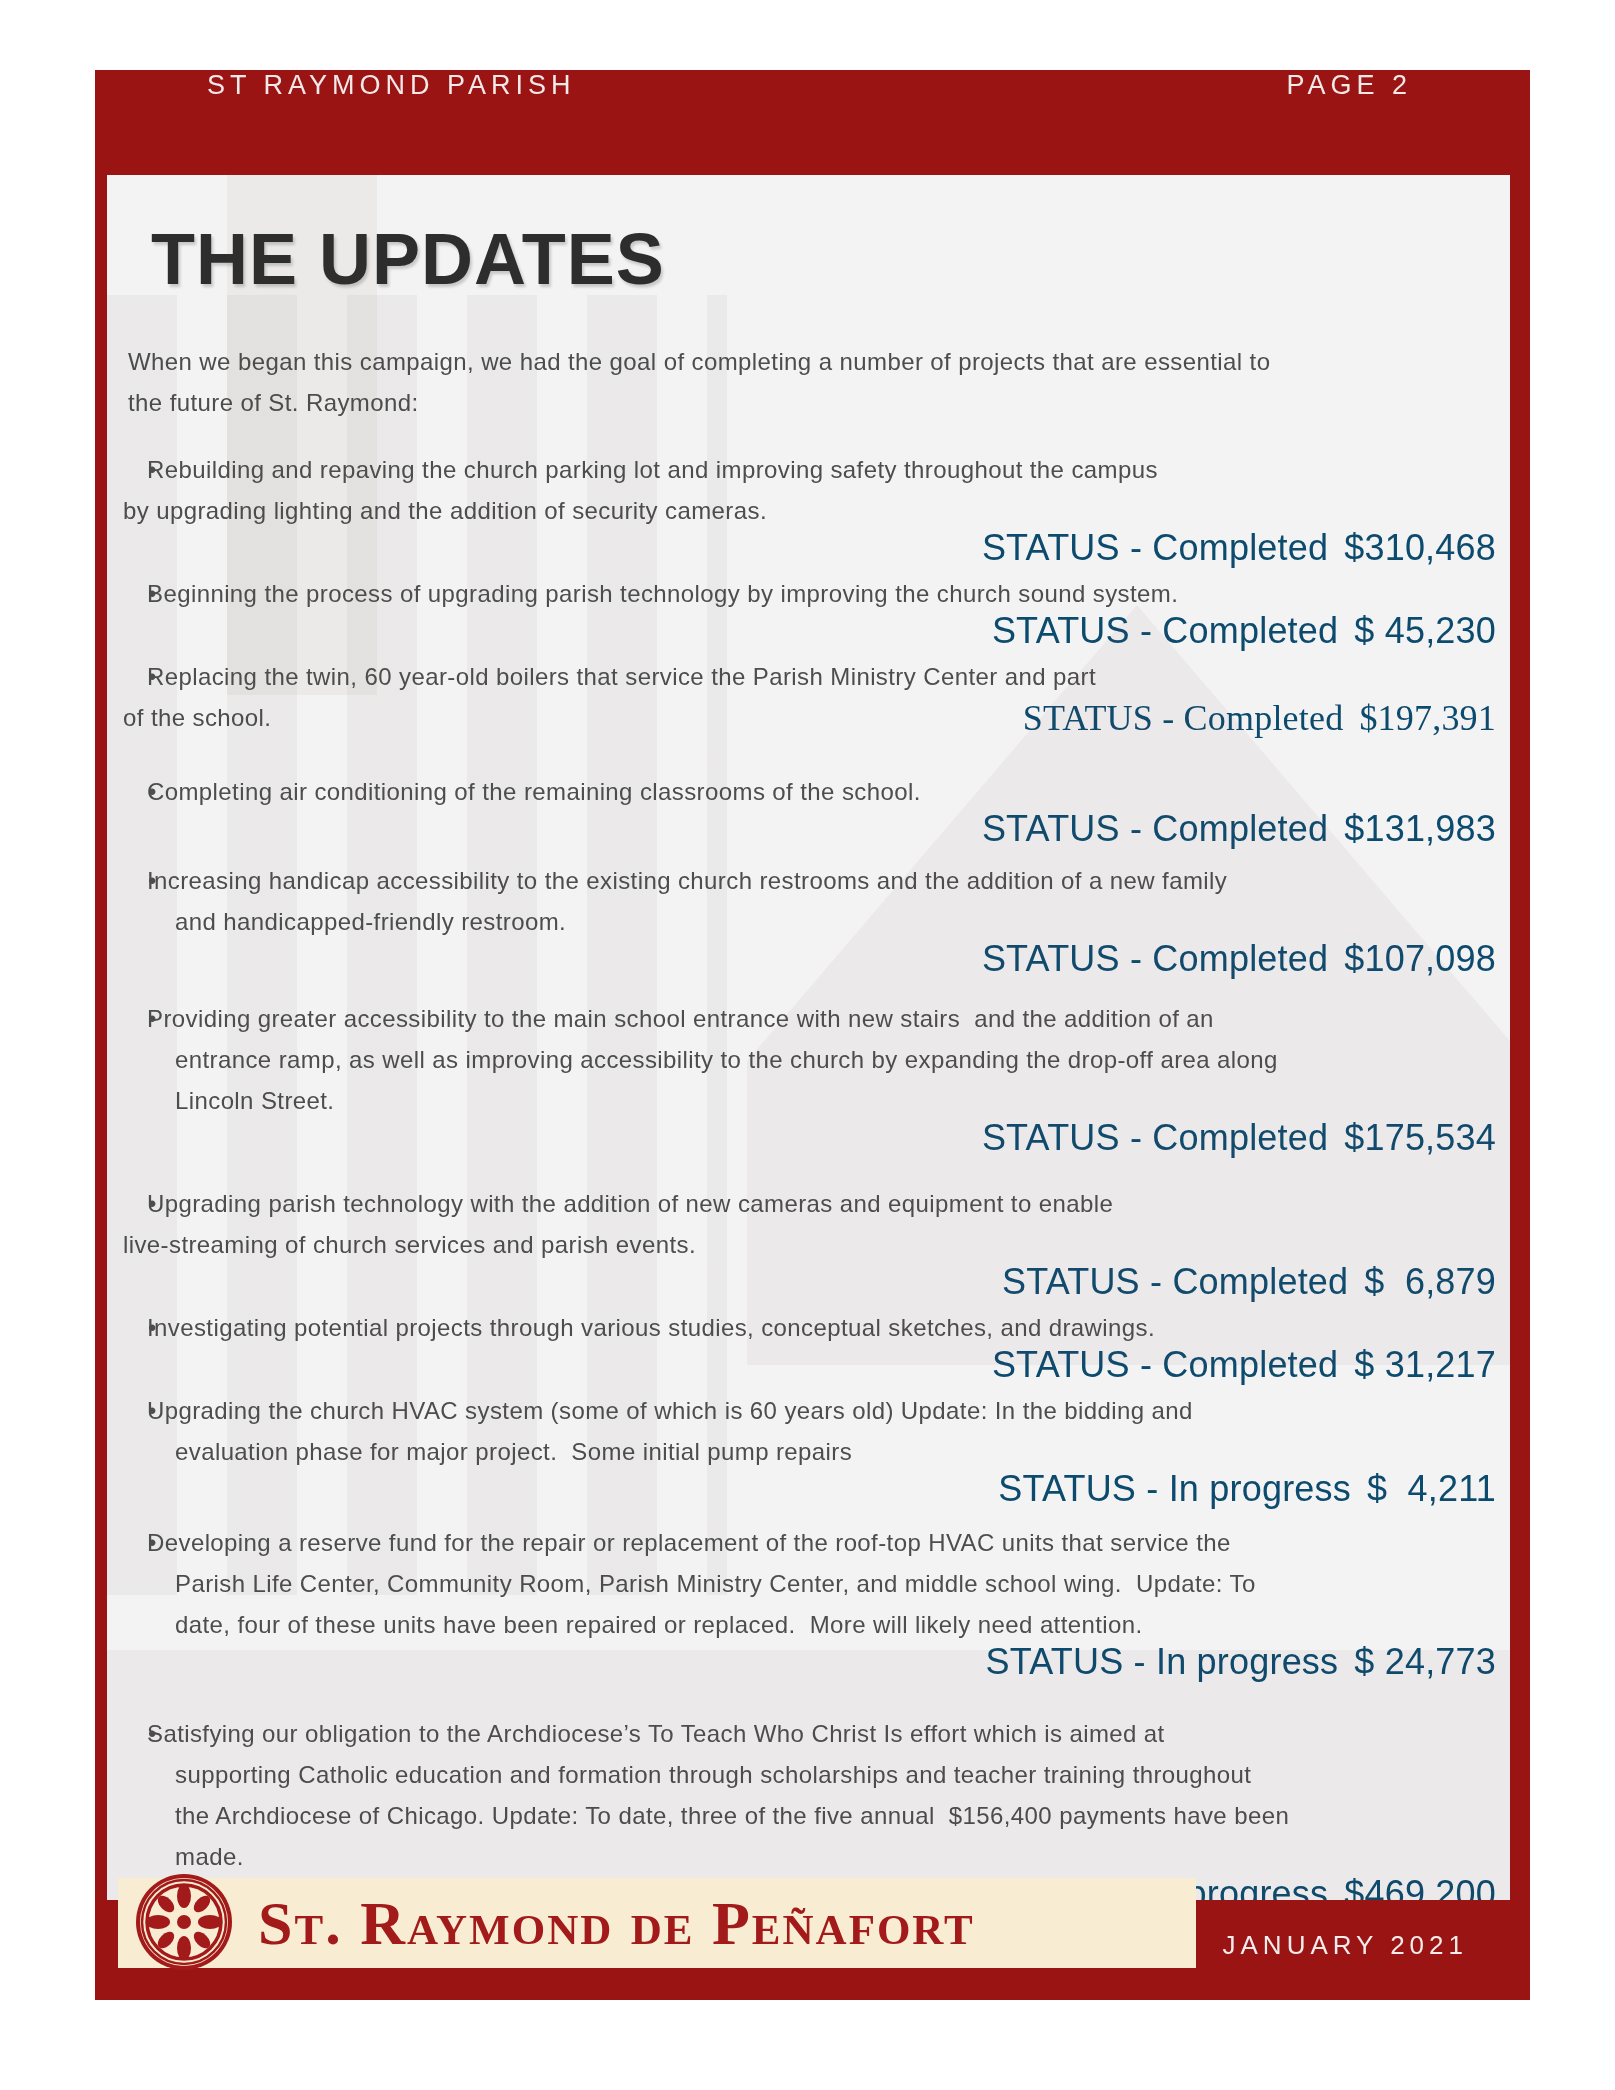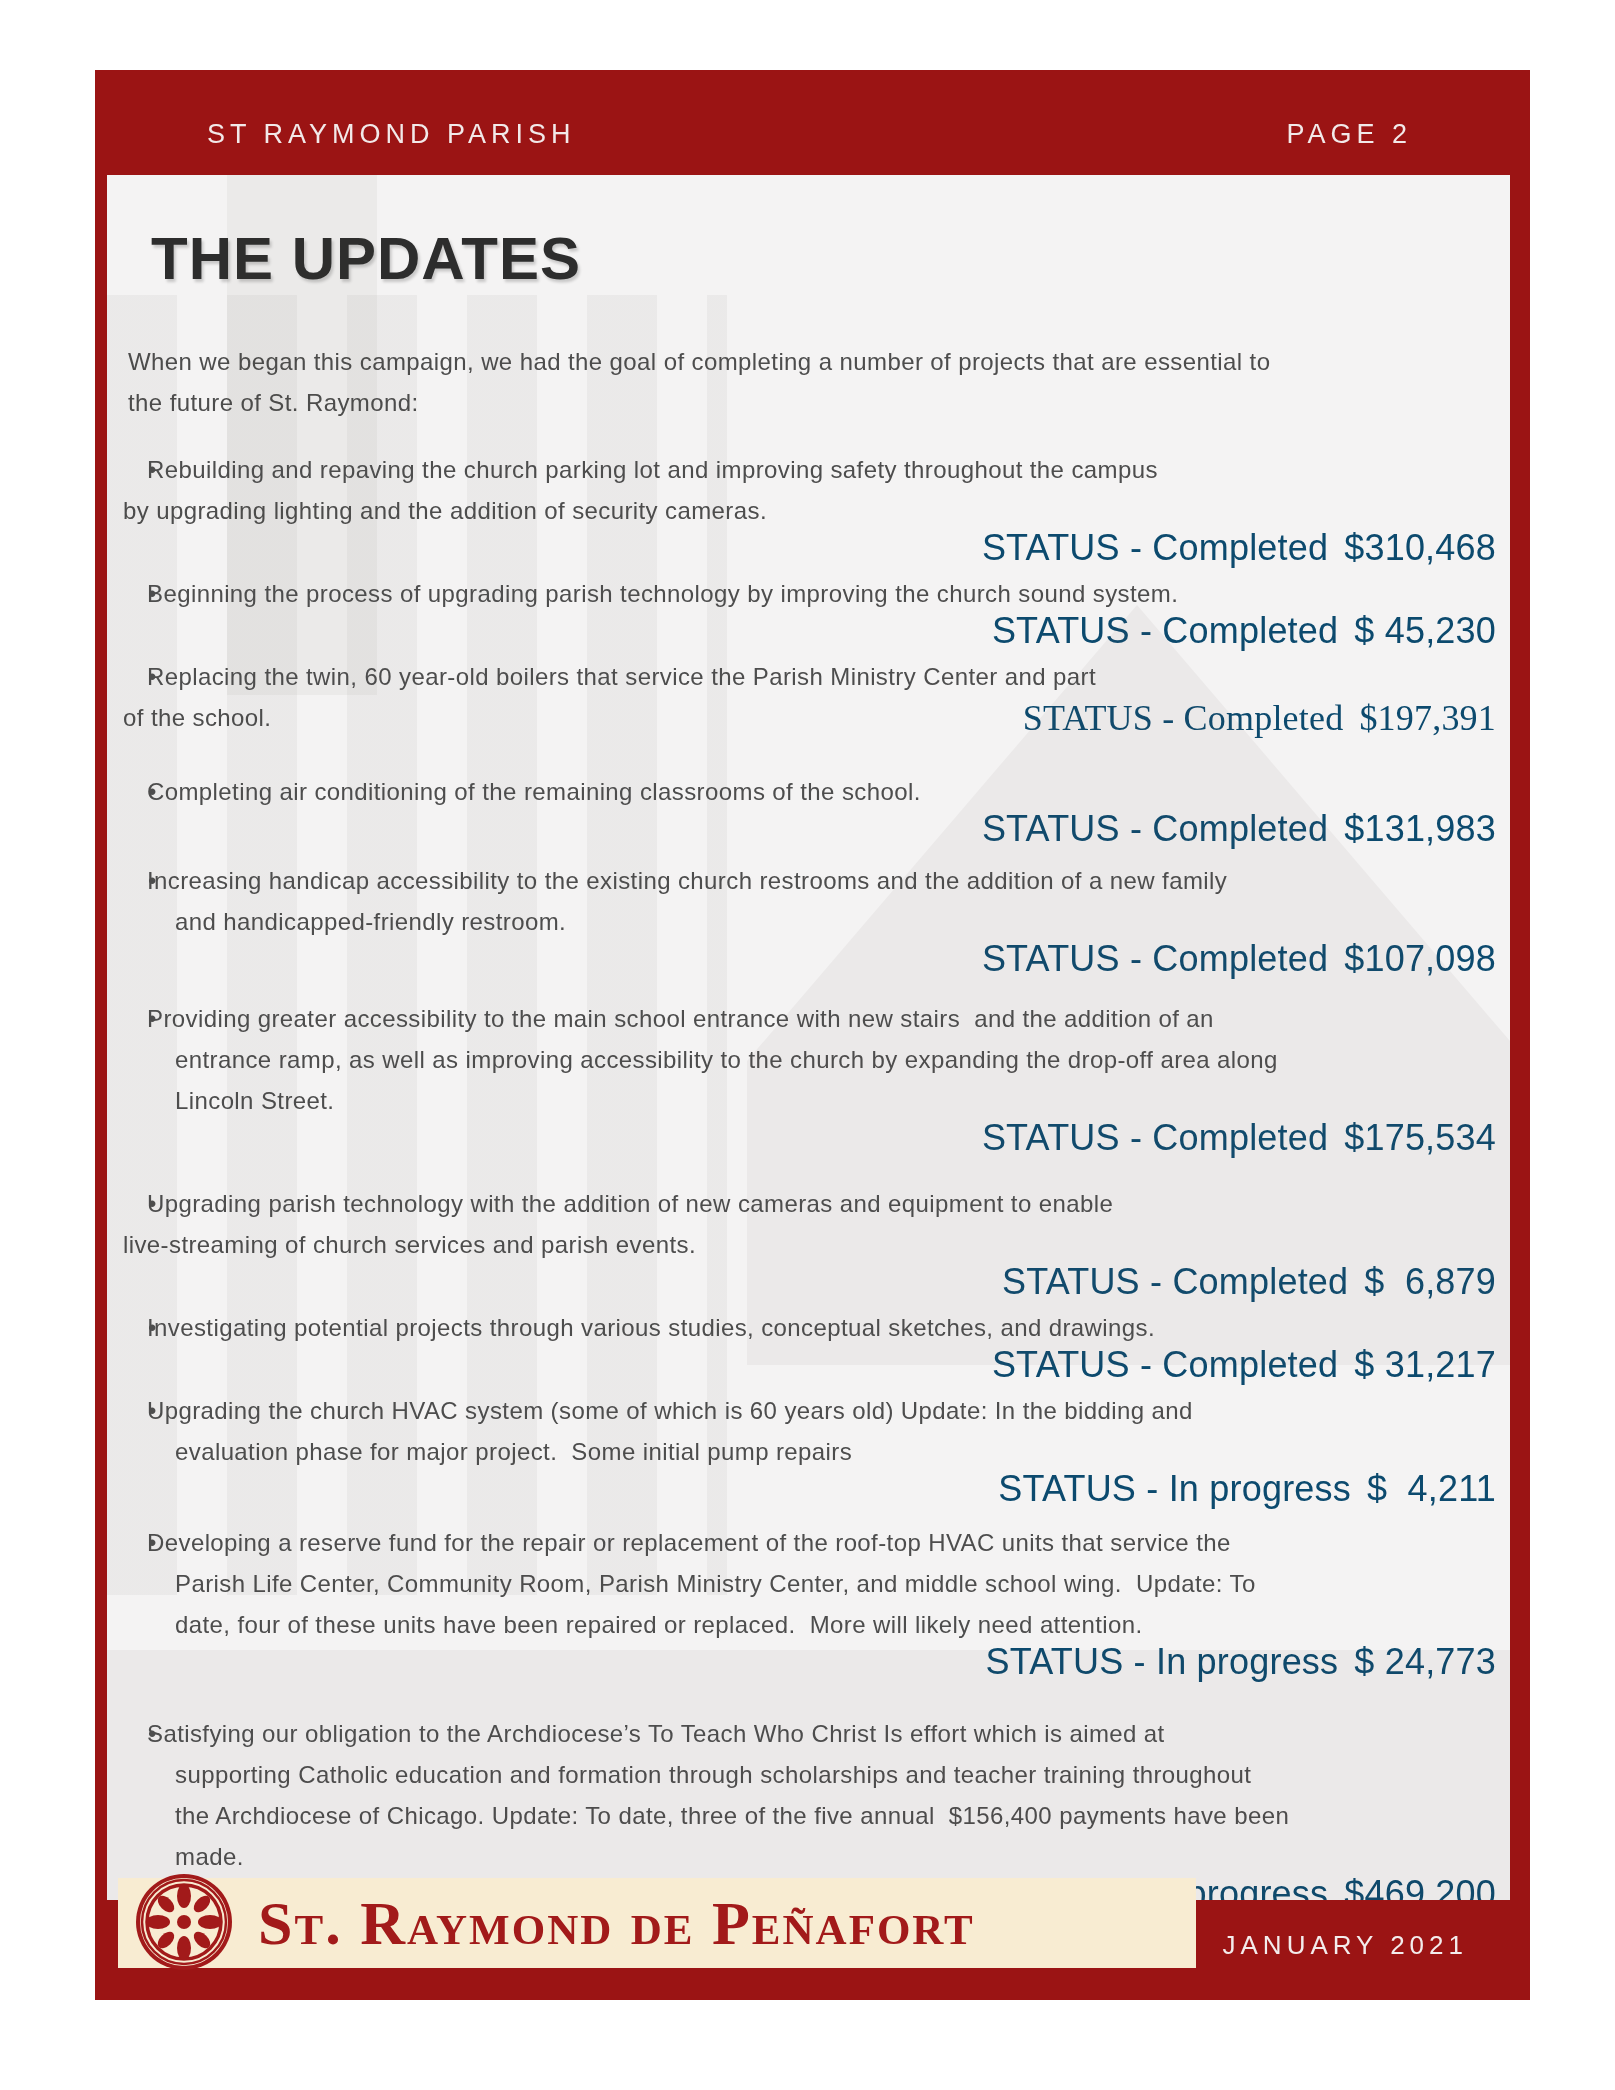--- a/index.html
+++ b/index.html
@@ -1,36 +1,36 @@
 <!DOCTYPE html>
 <html><head>
 <meta charset="utf-8">
 <style>
   html,body{margin:0;padding:0;background:#ffffff;}
   .page{position:relative;width:1615px;height:2090px;background:#ffffff;overflow:hidden;
         font-family:"Liberation Sans",sans-serif;}
   
   .frame{position:absolute;left:95px;top:70px;width:1435px;height:1930px;background:var(--frame-red,#9b1414);}
   
-  .header-band{position:absolute;left:0;top:0;width:100%;height:105px;display:flex;align-items:center;
-               justify-content:space-between;box-sizing:border-box;padding:0 118px 0 112px;margin-top:12px;}
+  .header-band{position:absolute;left:0;top:0;width:100%;height:105px;display:flex;
+               justify-content:space-between;box-sizing:border-box;padding:0 118px 0 112px;}
   .header-band span{color:#f2e9e9;font-size:27px;letter-spacing:5px;font-weight:400;}
   
   .content{position:absolute;left:12px;top:105px;width:1403px;height:1795px;background:#f4f3f3;
            box-sizing:border-box;overflow:hidden;}
   
   .bg-photo{position:absolute;inset:0;pointer-events:none;}
   .bg-gable{position:absolute;left:640px;top:430px;width:780px;height:760px;
             background:rgba(95,85,80,0.06);clip-path:polygon(50% 0,100% 60%,100% 100%,0 100%,0 60%);}
   .bg-windows{position:absolute;left:0px;top:120px;width:620px;height:1300px;
               background:repeating-linear-gradient(90deg,rgba(60,55,50,0.05) 0 70px,rgba(60,55,50,0.0) 70px 120px);}
   .bg-ground{position:absolute;left:0;bottom:0;width:100%;height:320px;background:rgba(70,60,55,0.05);}
   .bg-tower{position:absolute;left:120px;top:0px;width:150px;height:520px;background:rgba(80,70,65,0.05);}
   
-  .title{margin:36px 0 0 44px;font-size:60px;line-height:96px;font-weight:bold;color:#2d2d2d;
+  .title{margin:36px 0 0 44px;font-size:72px;line-height:96px;font-weight:bold;color:#2d2d2d;
          letter-spacing:1px;text-shadow:2px 3px 3px rgba(0,0,0,0.18);}
   .intro{margin:34px 0 26px 0;}
   .intro .ln{padding-left:21px;}
   .ln{white-space:pre;font-size:24px;line-height:41px;color:#4d4d4d;letter-spacing:0.4px;}
   .projects{margin-top:18px;}
   .project{margin-top:8px;}
   .project:nth-child(4){margin-top:36px;}
   .project:nth-child(5){margin-top:14px;}
   .project:nth-child(6){margin-top:22px;}
   .project:nth-child(7){margin-top:28px;}

